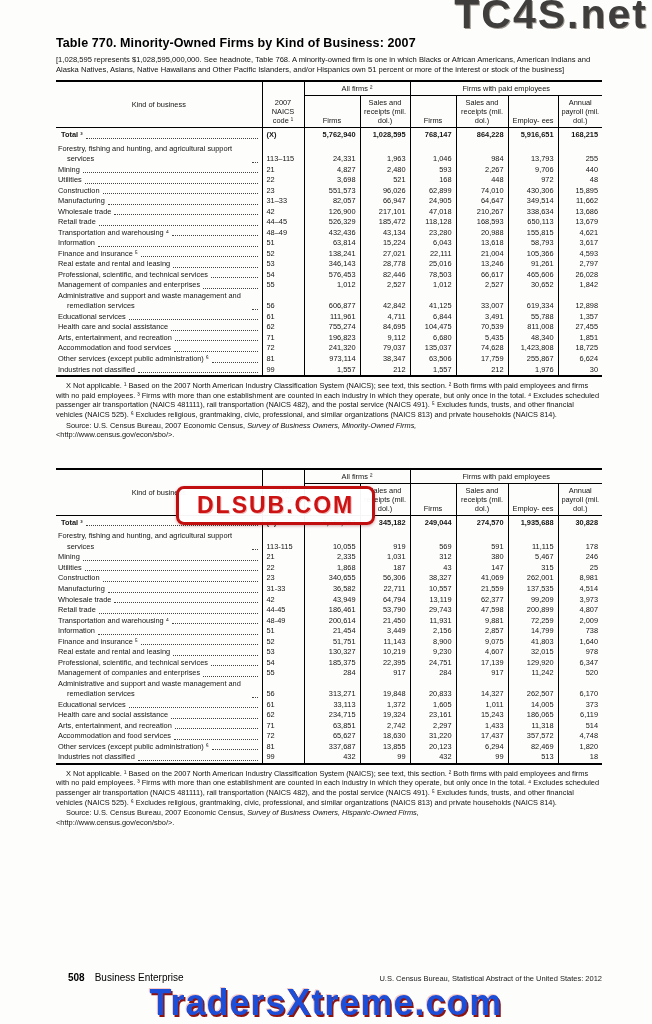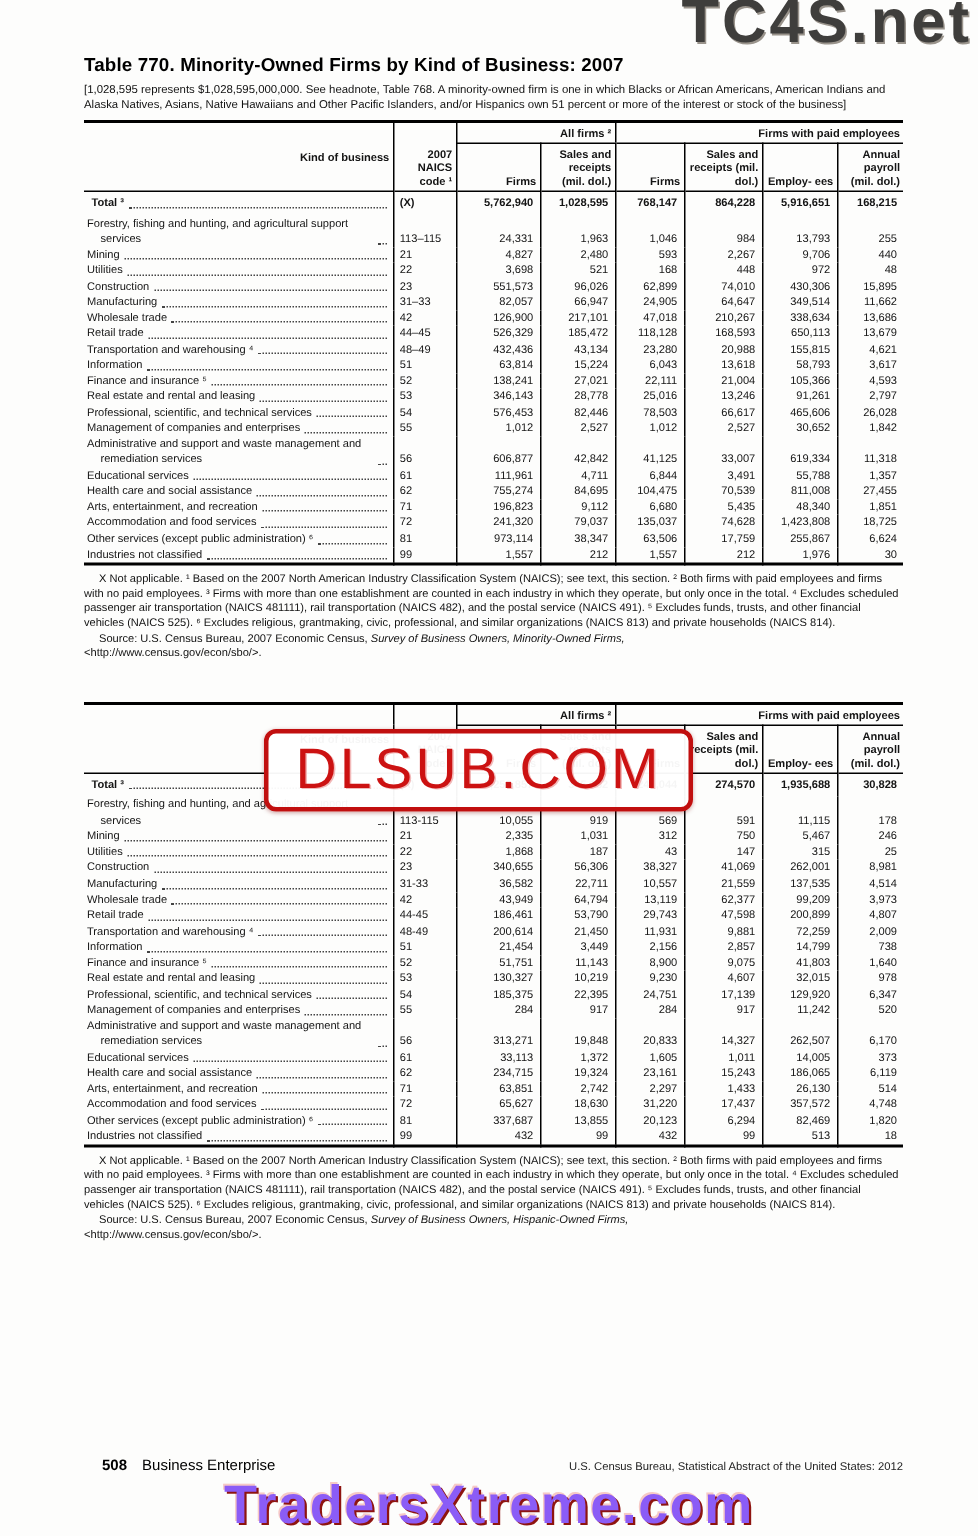--- a/index.html
+++ b/index.html
@@ -28,25 +28,25 @@
   .col-naics { width: 42px; }
   .col-af-firms { width: 56px; }
   .col-af-sales { width: 50px; }
   .col-pe-firms { width: 46px; }
   .col-pe-sales { width: 52px; }
   .col-emp { width: 50px; }
   .col-pay { width: 44px; }
 
   .stat-table thead { border-bottom: 1px solid #000; }
   .stat-table th {
-    font-weight: bold;
+    font-weight: normal;
     font-size: 7.4px;
     line-height: 1.22;
     padding: 2px 2px;
-    text-align: right;
+    text-align: center;
     border-left: 1px solid #000;
     vertical-align: middle;
   }
   .stat-table th.th-kind { border-left: none; }
   .stat-table th.th-group { border-bottom: 1px solid #000; }
   .stat-table th.th-sub { vertical-align: bottom; padding-bottom: 2px; }
 
   .stat-table td {
     padding: 0 3px;
     line-height: 1.42;
@@ -80,29 +80,29 @@
     position: absolute; top: -9px; right: 4px; z-index: 6;
     font-family: "Liberation Sans", sans-serif;
     font-size: 41px; font-weight: 900; letter-spacing: 2px;
     color: #3f3e3c; text-shadow: 1px 1px 0 #9a948c;
   }
   .wm-mid {
     position: absolute; top: 486px; left: 176px; z-index: 6;
     background: rgba(255,255,255,0.96);
     border: 3px solid #c10f0f; border-radius: 8px;
     padding: 3px 18px;
-    font-size: 38px; font-weight: 400; letter-spacing: 2px;
+    font-size: 23px; font-weight: 700; letter-spacing: 2px;
     color: #cc1212; text-shadow: 1px 1px 0 #f2b9b9;
     box-shadow: 0 1px 3px rgba(120,0,0,0.35);
   }
   .wm-bottom {
     position: absolute; left: 0; right: 0; bottom: 0px; z-index: 6;
     text-align: center;
     font-size: 36px; font-weight: 900; letter-spacing: 1px;
-    color: #8b5cf6;
+    color: #1d4ed8;
     text-shadow: 1.5px 1.5px 0 #8e1410, -1px -1px 0 #f6c9c6;
   }
 </style>
 </head>
 <body>
 
 <div class="content">
 
   <section class="section-gap">
     <h2 class="tbl-title">Table 770. Minority-Owned Firms by Kind of Business: 2007</h2>
@@ -351,21 +351,21 @@
                 <span class="lbl">Administrative and support and waste management and remediation services</span>
                 <span class="dots"></span>
               </div>
             </td>
             <td class="naics">56</td>
             <td class="num">606,877</td>
             <td class="num">42,842</td>
             <td class="num">41,125</td>
             <td class="num">33,007</td>
             <td class="num">619,334</td>
-            <td class="num">11,318</td>
+            <td class="num">12,898</td>
           </tr>
           <tr>
             <td class="lbl-cell">
               <div class="lblwrap">
                 <span class="lbl">Educational services</span>
                 <span class="dots"></span>
               </div>
             </td>
             <td class="naics">61</td>
             <td class="num">111,961</td>
@@ -519,21 +519,21 @@
             <td class="lbl-cell">
               <div class="lblwrap">
                 <span class="lbl">Mining</span>
                 <span class="dots"></span>
               </div>
             </td>
             <td class="naics">21</td>
             <td class="num">2,335</td>
             <td class="num">1,031</td>
             <td class="num">312</td>
-            <td class="num">750</td>
+            <td class="num">380</td>
             <td class="num">5,467</td>
             <td class="num">246</td>
           </tr>
           <tr>
             <td class="lbl-cell">
               <div class="lblwrap">
                 <span class="lbl">Utilities</span>
                 <span class="dots"></span>
               </div>
             </td>
@@ -745,21 +745,21 @@
               <div class="lblwrap">
                 <span class="lbl">Arts, entertainment, and recreation</span>
                 <span class="dots"></span>
               </div>
             </td>
             <td class="naics">71</td>
             <td class="num">63,851</td>
             <td class="num">2,742</td>
             <td class="num">2,297</td>
             <td class="num">1,433</td>
-            <td class="num">26,130</td>
+            <td class="num">11,318</td>
             <td class="num">514</td>
           </tr>
           <tr>
             <td class="lbl-cell">
               <div class="lblwrap">
                 <span class="lbl">Accommodation and food services</span>
                 <span class="dots"></span>
               </div>
             </td>
             <td class="naics">72</td>

